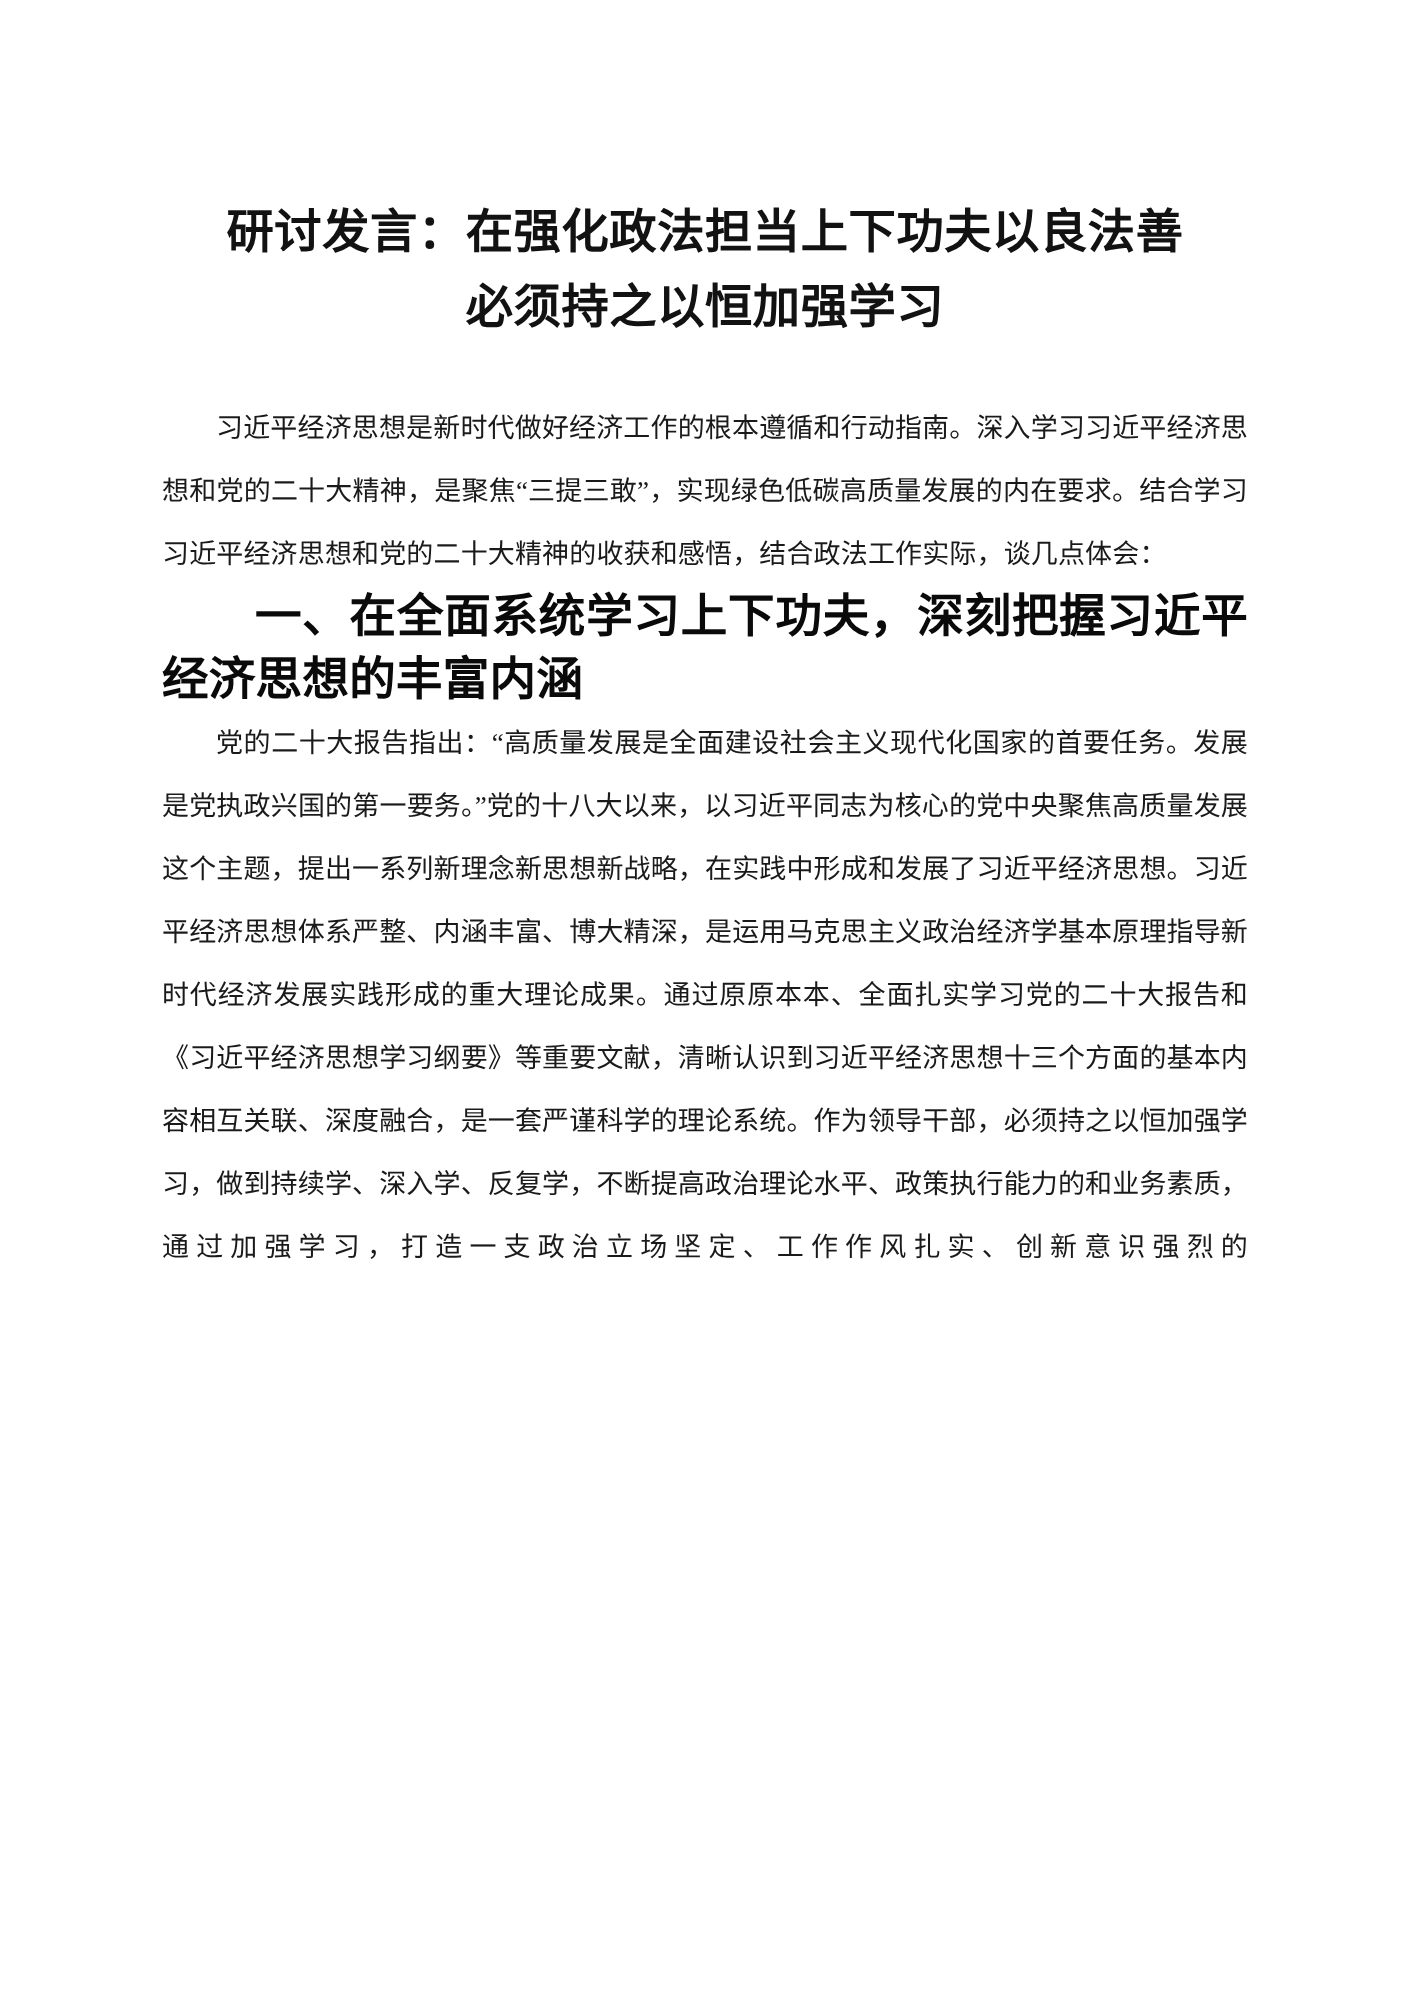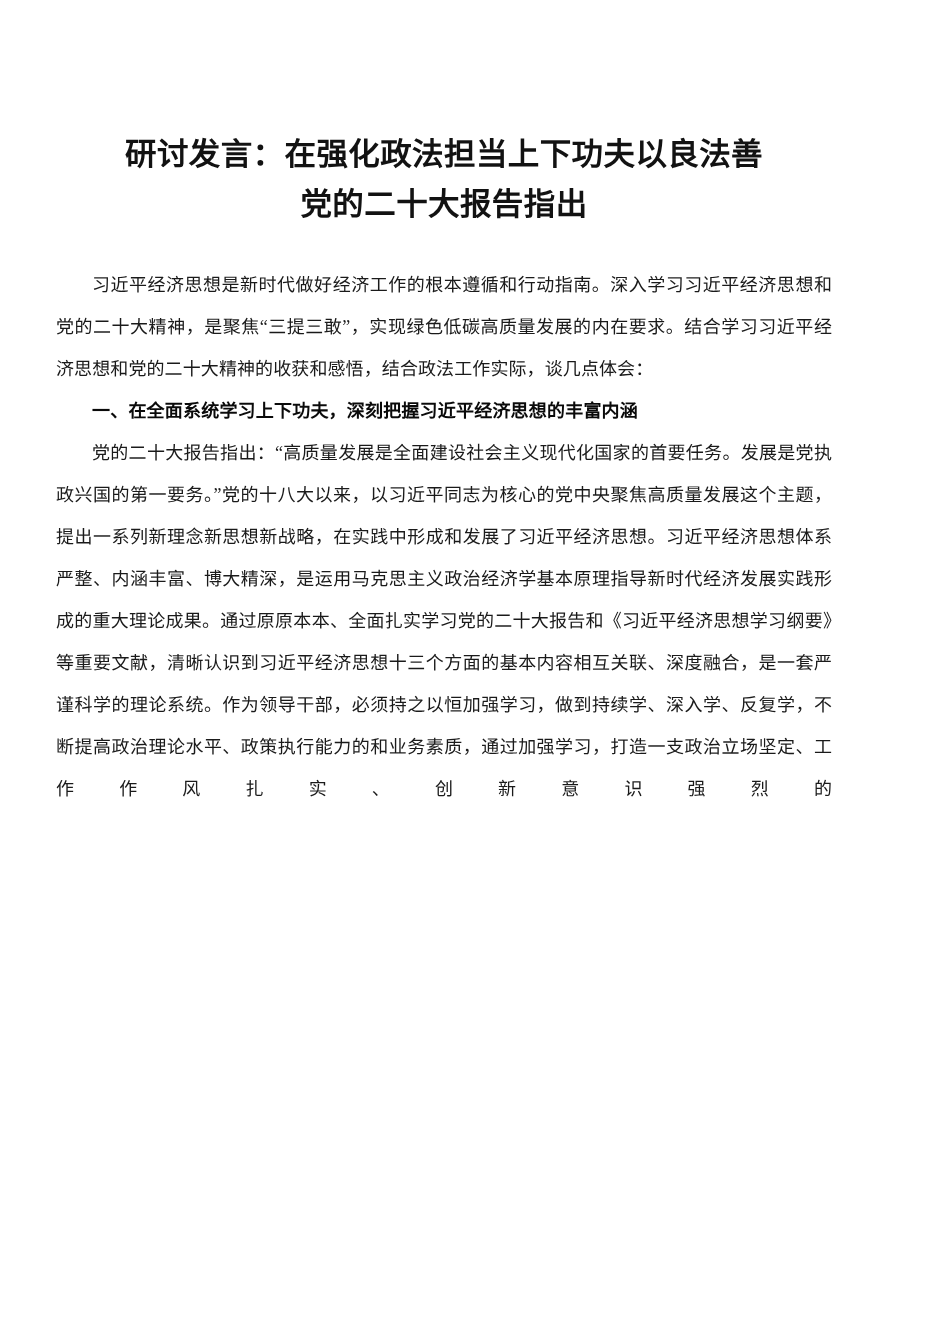--- a/index.html
+++ b/index.html
@@ -16,39 +16,39 @@
     font-family: "Liberation Serif", "DejaVu Serif", serif;
     color: #000000;
     -webkit-font-smoothing: antialiased;
   }
 
   .page {
     position: relative;
     width: 950px;
     height: 1344px;
     box-sizing: border-box;
-    padding: 130px 118px 0 56px;
+    padding: 130px 118px 0 108px;
     background: #ffffff;
   }
 
   .doc-title {
     font-family: "Liberation Serif", "DejaVu Serif", serif;
     font-weight: bold;
     font-size: 31.5px;
     line-height: 50px;
     text-align: center;
     letter-spacing: 0.4px;
     margin: 0 0 34px 0;
     color: #121212;
   }
 
   .section-heading {
     font-family: "Liberation Sans", "DejaVu Sans", sans-serif;
     font-weight: bold;
-    font-size: 18px;
+    font-size: 31px;
     line-height: 42px;
     text-align: justify;
     text-align-last: left;
     text-indent: 2em;
     margin: 0;
     color: #0a0a0a;
     letter-spacing: 0.2px;
   }
 
   .body-para {
@@ -69,21 +69,21 @@
     text-align-last: justify;
   }
 </style>
 </head>
 <body>
 
 <div class="page">
 
   <h1 class="doc-title">
     <span>研讨发言：在强化政法担当上下功夫以良法善</span><br>
-    <span>党的二十大报告指出</span>
+    <span>必须持之以恒加强学习</span>
   </h1>
 
   <p class="body-para">习近平经济思想是新时代做好经济工作的根本遵循和行动指南。深入学习习近平经济思想和党的二十大精神，是聚焦“三提三敢”，实现绿色低碳高质量发展的内在要求。结合学习习近平经济思想和党的二十大精神的收获和感悟，结合政法工作实际，谈几点体会：</p>
 
   <h2 class="section-heading">一、在全面系统学习上下功夫，深刻把握习近平经济思想的丰富内涵</h2>
 
   <p class="body-para clipped">党的二十大报告指出：“高质量发展是全面建设社会主义现代化国家的首要任务。发展是党执政兴国的第一要务。”党的十八大以来，以习近平同志为核心的党中央聚焦高质量发展这个主题，提出一系列新理念新思想新战略，在实践中形成和发展了习近平经济思想。习近平经济思想体系严整、内涵丰富、博大精深，是运用马克思主义政治经济学基本原理指导新时代经济发展实践形成的重大理论成果。通过原原本本、全面扎实学习党的二十大报告和《习近平经济思想学习纲要》等重要文献，清晰认识到习近平经济思想十三个方面的基本内容相互关联、深度融合，是一套严谨科学的理论系统。作为领导干部，必须持之以恒加强学习，做到持续学、深入学、反复学，不断提高政治理论水平、政策执行能力的和业务素质，通过加强学习，打造一支政治立场坚定、工作作风扎实、创新意识强烈的</p>
 
 </div>
 

